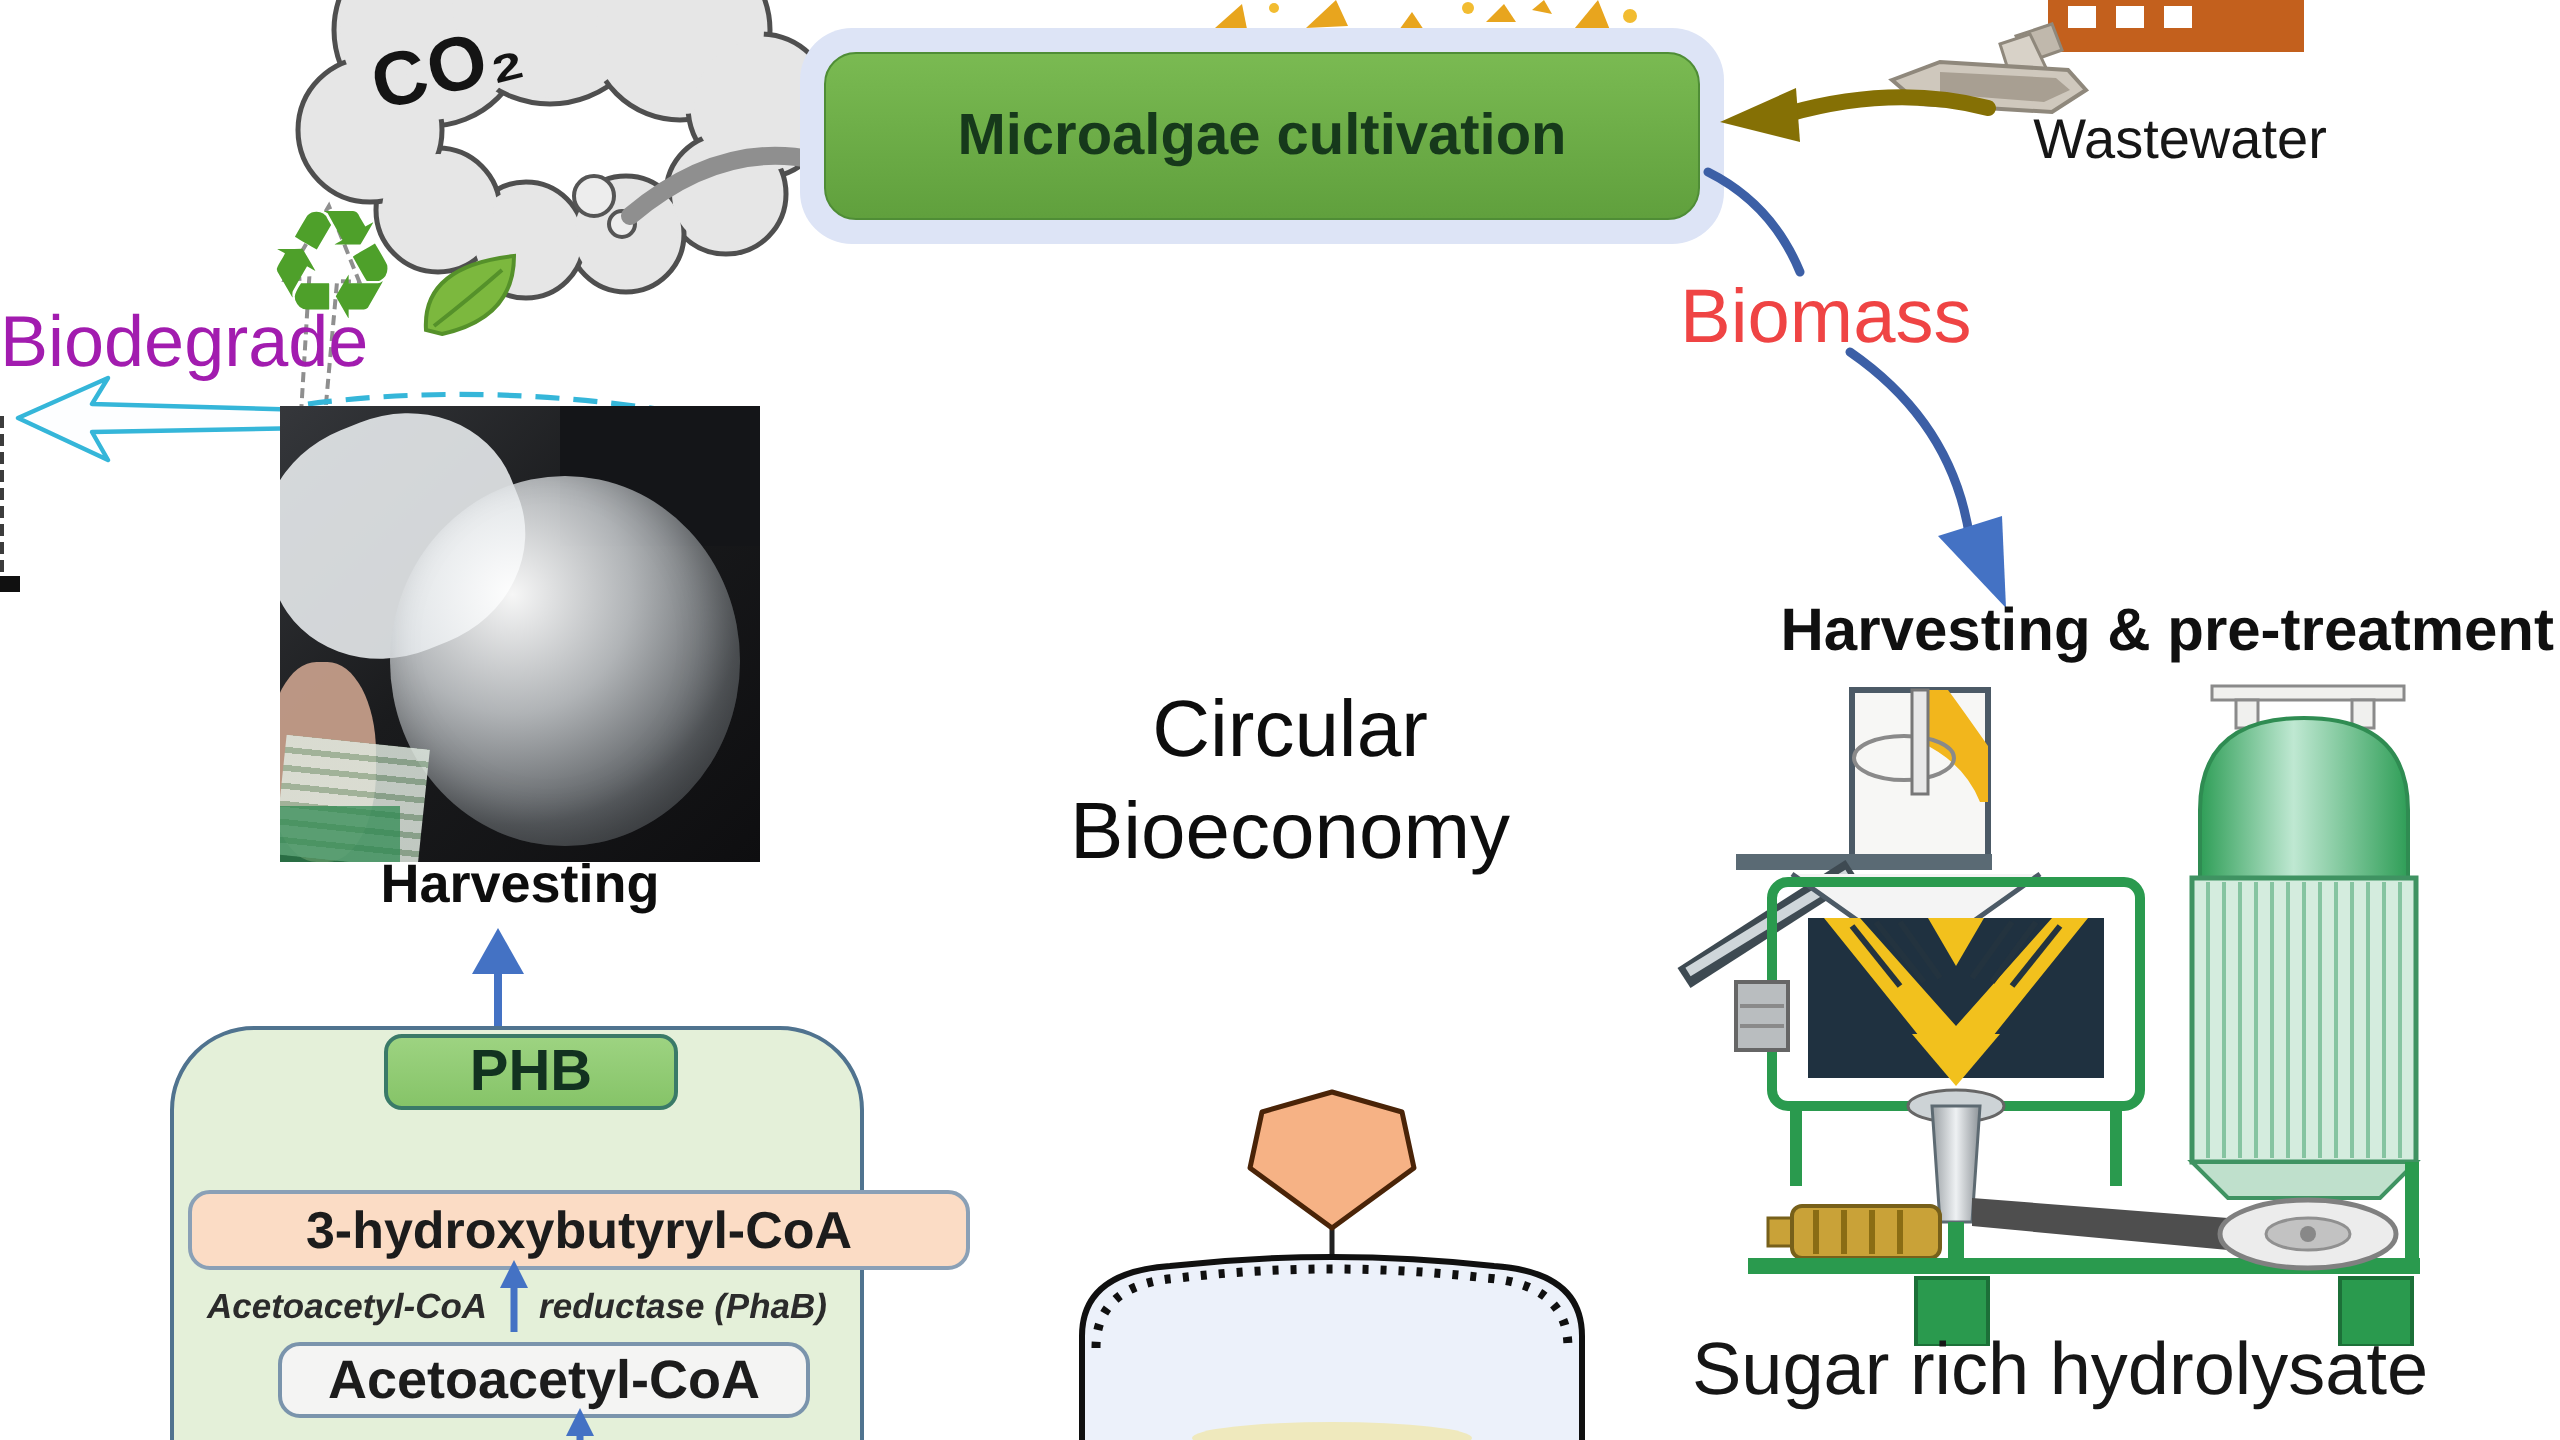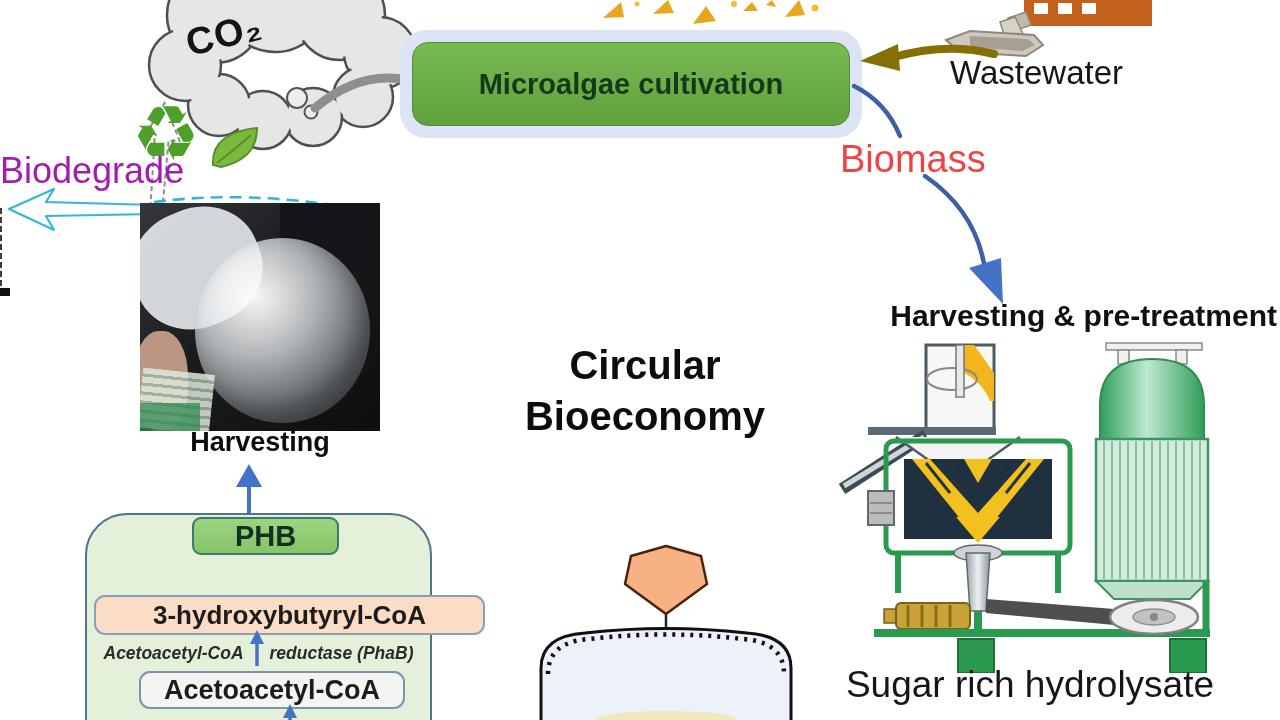--- a/index.html
+++ b/index.html
@@ -7,30 +7,30 @@
           font-family:"Liberation Sans","DejaVu Sans",sans-serif;color:#111;}
   .abs{position:absolute;}
 
   
   .co2-text{left:185px;top:8px;width:120px;font-size:38px;font-weight:bold;color:#141414;
             transform:rotate(-14deg);letter-spacing:1px;}
 
   
   .lbl{white-space:nowrap;}
   .biodegrade{left:0px;top:150px;font-size:36px;color:#a21caf;}
-  .wastewater{left:950px;top:54px;width:280px;font-size:33px;color:#161616;}
+  .wastewater{left:950px;top:54px;width:280px;font-size:28px;color:#161616;text-align:center;}
   .biomass{left:840px;top:138px;width:140px;font-size:38px;color:#ef4444;}
   .harvesting{left:815px;top:299px;width:462px;text-align:right;font-size:30px;font-weight:bold;color:#101010;}
   .sugar{left:820px;top:664px;width:420px;text-align:center;font-size:37px;color:#161616;}
   .bioplastic{left:120px;top:427px;width:280px;text-align:center;font-size:27px;font-weight:bold;color:#0d0d0d;}
-  .center-title{left:480px;top:340px;width:330px;text-align:center;font-weight:bold;color:#0d0d0d;}
+  .center-title{left:480px;top:340px;width:330px;text-align:center;font-weight:normal;color:#0d0d0d;}
   .center-title div{font-size:40px;line-height:51px;}
 
   
-  .cult-outer{left:400px;top:14px;width:462px;height:108px;background:#dde4f6;border-radius:26px;margin-top:16px;}
+  .cult-outer{left:400px;top:14px;width:462px;height:108px;background:#dde4f6;border-radius:26px;}
   .cult-inner{position:absolute;left:12px;top:12px;right:12px;bottom:12px;border-radius:16px;
               background:linear-gradient(180deg,#7aba52,#60a03d);border:1.5px solid #4f8d36;
               display:flex;align-items:center;justify-content:center;}
   .cult-inner span{font-size:29px;font-weight:bold;color:#16391b;}
 
   
   
 
   
   .photo{left:140px;top:203px;width:240px;height:228px;overflow:hidden;

